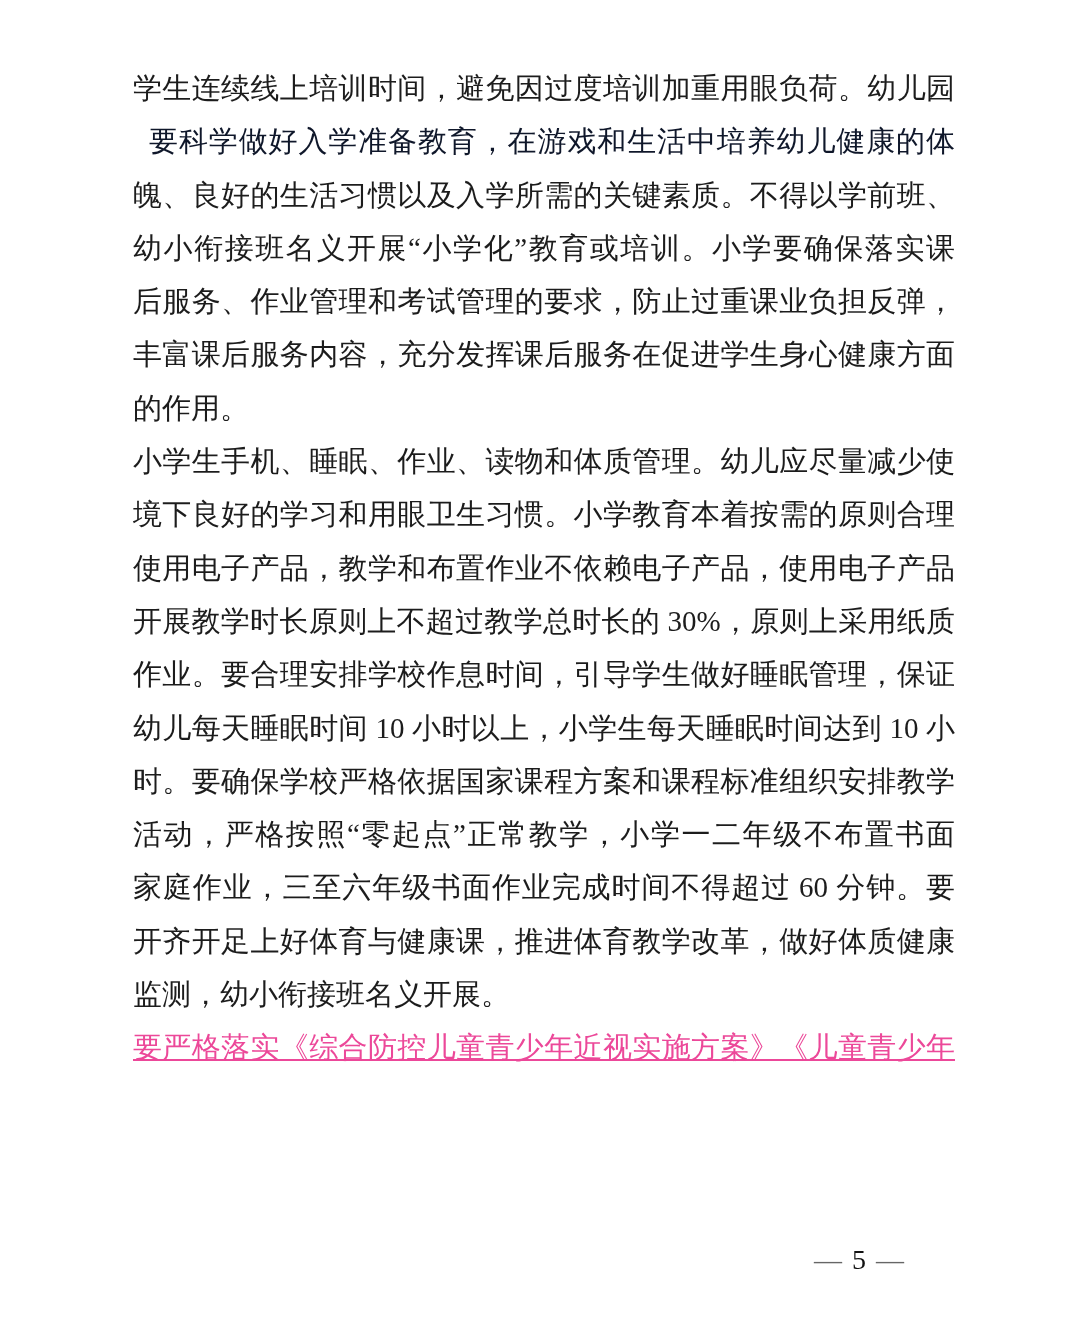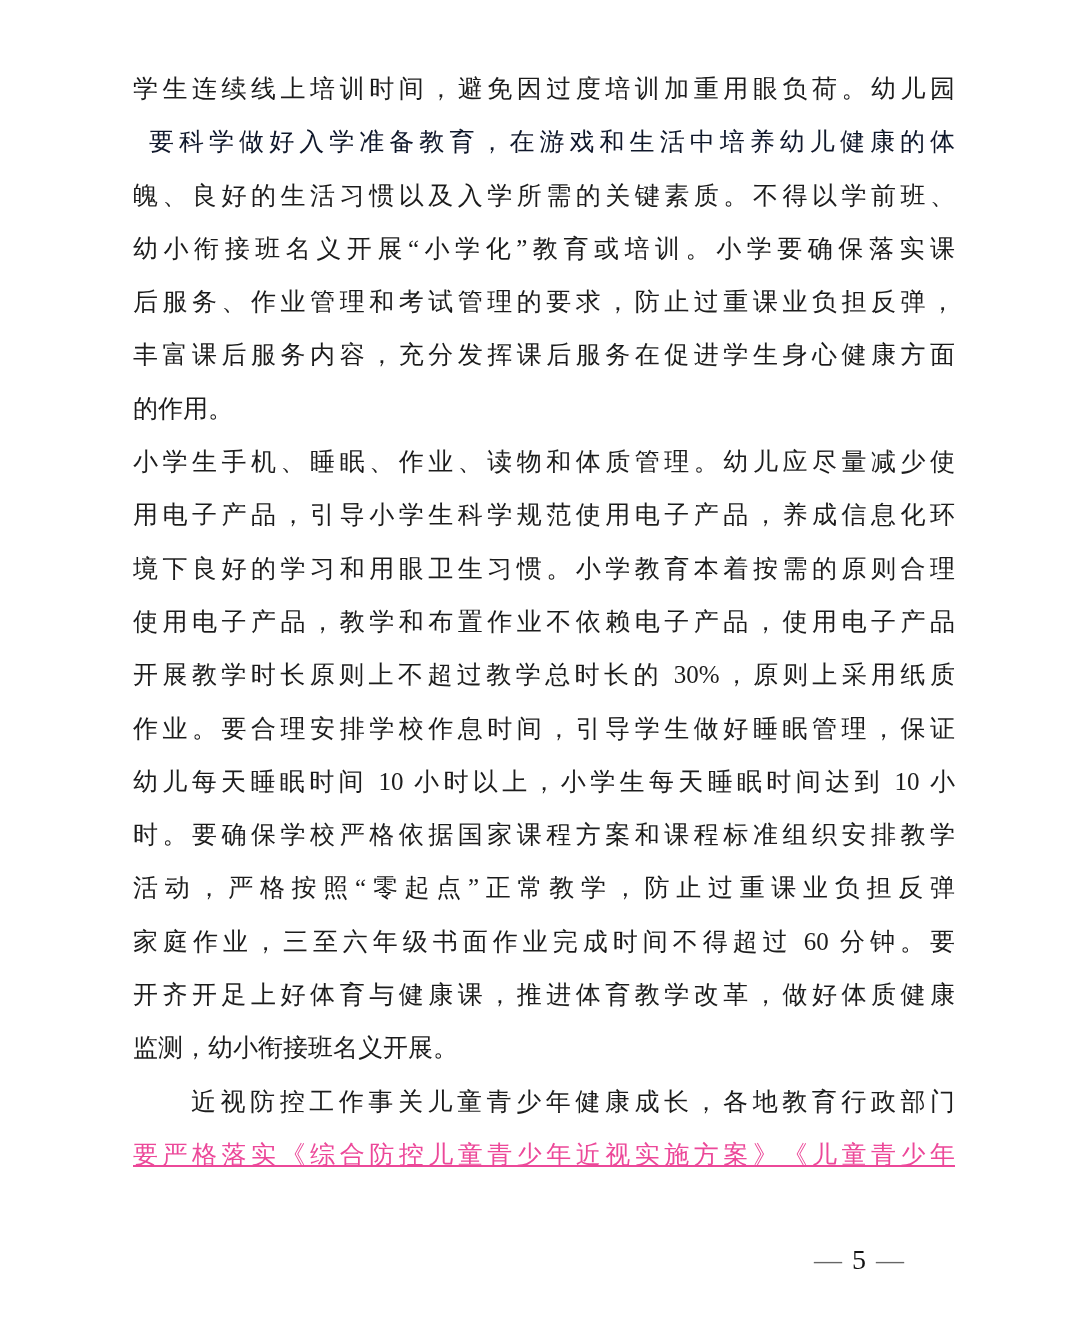--- a/index.html
+++ b/index.html
@@ -21,21 +21,21 @@
   }
   .text-block {
     position: absolute;
     left: 133px;
     top: 62px;
     width: 822px;
   }
   .line {
     height: 53.3px;
     line-height: 53.3px;
-    font-size: 25px;
+    font-size: 29px;
     color: #1c1c1c;
     white-space: pre-wrap;
   }
   .line.justify {
     text-align: justify;
     text-align-last: justify;
     text-justify: inter-word;
   }
   .line.indent {
     text-indent: 58px;
@@ -71,30 +71,28 @@
 <div class="page">
   <div class="text-block">
       <div class="line justify" style="color: rgb(28, 28, 28);"><span class="seg">学生连续线上培训时间，避免因过度培训加重用眼负荷。幼儿园</span></div>
       <div class="line justify" style="color: #0f172a; margin-left: 16px;"><span class="seg">要科学做好入学准备教育，在游戏和生活中培养幼儿健康的体</span></div>
       <div class="line justify" style="color: rgb(28, 28, 28);"><span class="seg">魄、良好的生活习惯以及入学所需的关键素质。不得以学前班、</span></div>
       <div class="line justify" style="color: rgb(28, 28, 28);"><span class="seg">幼小衔接班名义开展“小学化”教育或培训。小学要确保落实课</span></div>
       <div class="line justify" style="color: rgb(28, 28, 28);"><span class="seg">后服务、作业管理和考试管理的要求，防止过重课业负担反弹，</span></div>
       <div class="line justify" style="color: rgb(28, 28, 28);"><span class="seg">丰富课后服务内容，充分发挥课后服务在促进学生身心健康方面</span></div>
       <div class="line" style="color: rgb(28, 28, 28);"><span class="seg">的作用。</span></div>
       <div class="line justify" style="color: rgb(28, 28, 28);"><span class="seg">小学生手机、睡眠、作业、读物和体质管理。幼儿应尽量减少使</span></div>
-      <div class="line justify" style="color: rgb(28, 28, 28);"><span class="seg">用电子产品，引导小学生科学规范使用电子产品，养成信息化环</span></div>
       <div class="line justify" style="color: rgb(28, 28, 28);"><span class="seg">境下良好的学习和用眼卫生习惯。小学教育本着按需的原则合理</span></div>
       <div class="line justify" style="color: rgb(28, 28, 28);"><span class="seg">使用电子产品，教学和布置作业不依赖电子产品，使用电子产品</span></div>
       <div class="line justify" style="color: rgb(28, 28, 28);"><span class="seg">开展教学时长原则上不超过教学总时长的 30%，原则上采用纸质</span></div>
       <div class="line justify" style="color: rgb(28, 28, 28);"><span class="seg">作业。要合理安排学校作息时间，引导学生做好睡眠管理，保证</span></div>
       <div class="line justify" style="color: rgb(28, 28, 28);"><span class="seg">幼儿每天睡眠时间 10 小时以上，小学生每天睡眠时间达到 10 小</span></div>
       <div class="line justify" style="color: rgb(28, 28, 28);"><span class="seg">时。要确保学校严格依据国家课程方案和课程标准组织安排教学</span></div>
-      <div class="line justify" style="color: rgb(28, 28, 28);"><span class="seg">活动，严格按照“零起点”正常教学，防止过重课业负担反弹</span></div>
+      <div class="line justify" style="color: rgb(28, 28, 28);"><span class="seg">活动，严格按照“零起点”正常教学，小学一二年级不布置书面</span></div>
       <div class="line justify" style="color: rgb(28, 28, 28);"><span class="seg">家庭作业，三至六年级书面作业完成时间不得超过 60 分钟。要</span></div>
       <div class="line justify" style="color: rgb(28, 28, 28);"><span class="seg">开齐开足上好体育与健康课，推进体育教学改革，做好体质健康</span></div>
       <div class="line" style="color: rgb(28, 28, 28);"><span class="seg">监测，幼小衔接班名义开展。</span></div>
-      <div class="line justify indent" style="color: rgb(28, 28, 28);"><span class="seg">近视防控工作事关儿童青少年健康成长，各地教育行政部门</span></div>
       <div class="line justify" style="color: #ec4899; text-decoration: underline;"><span class="seg">要严格落实《综合防控儿童青少年近视实施方案》《儿童青少年</span></div>
     </div>
   <div class="page-number">
     <span class="dash">—</span><span class="num">5</span><span class="dash">—</span>
   </div>
 </div>
 
 </body></html>

